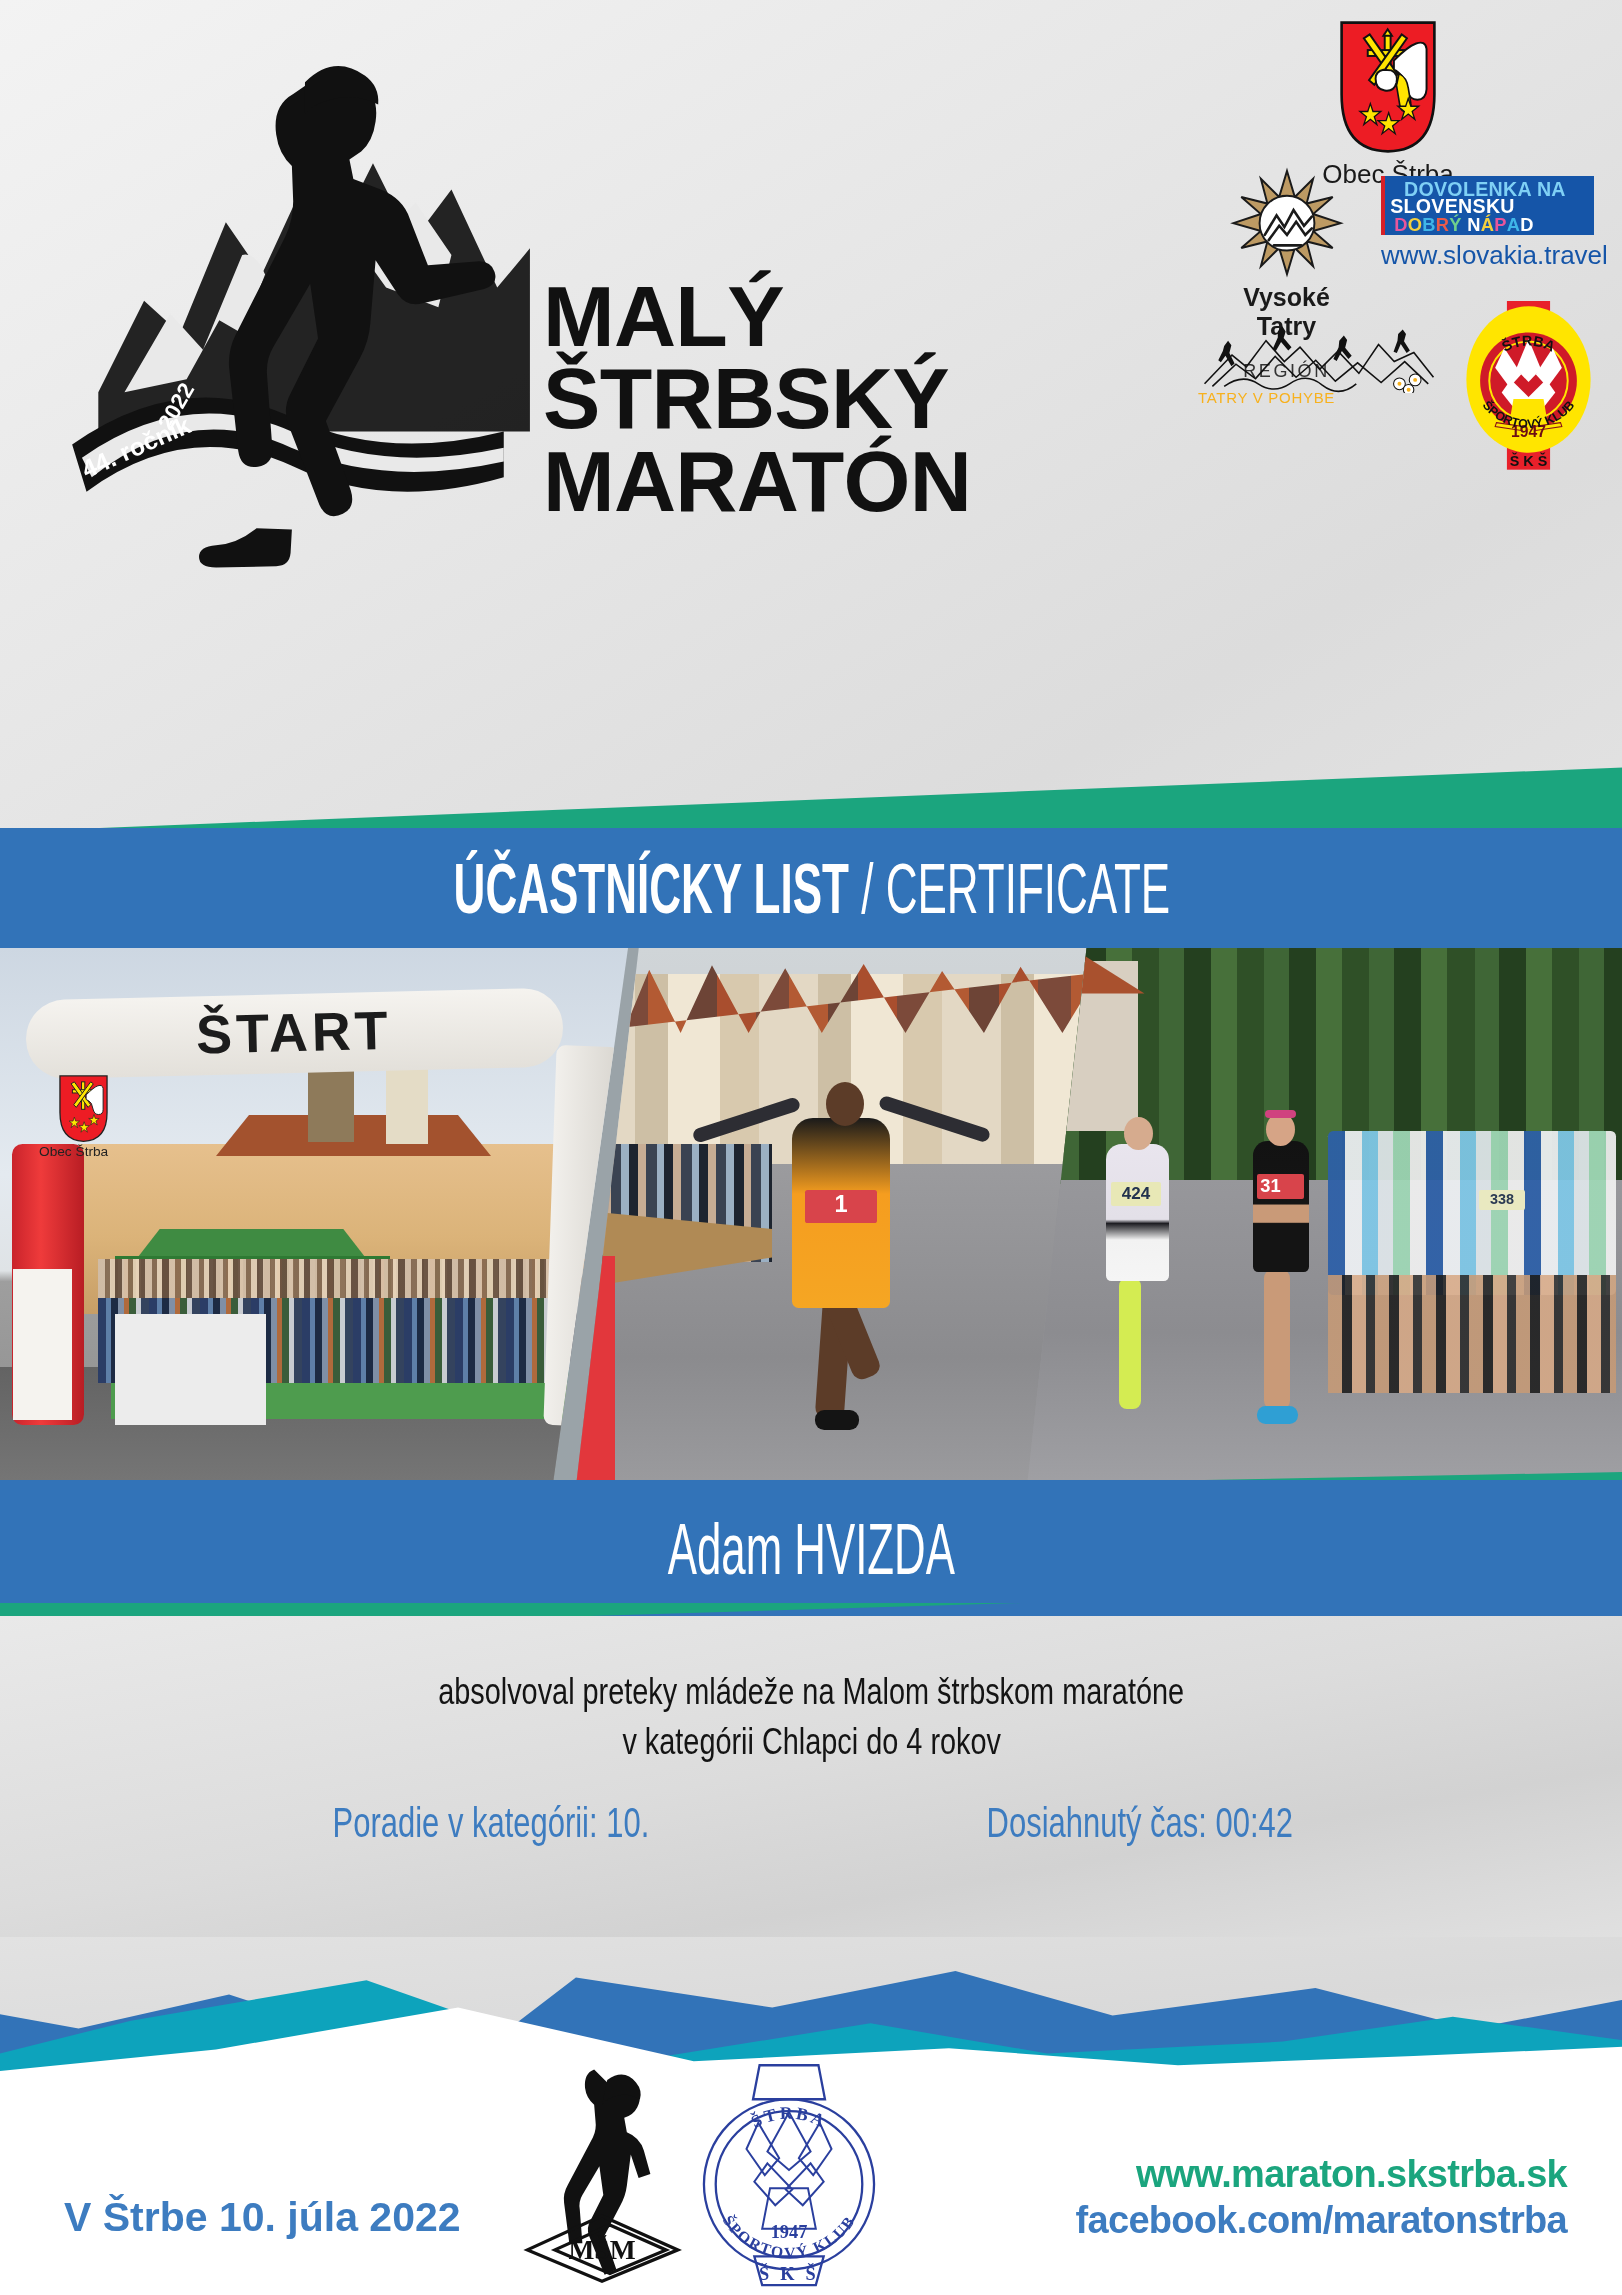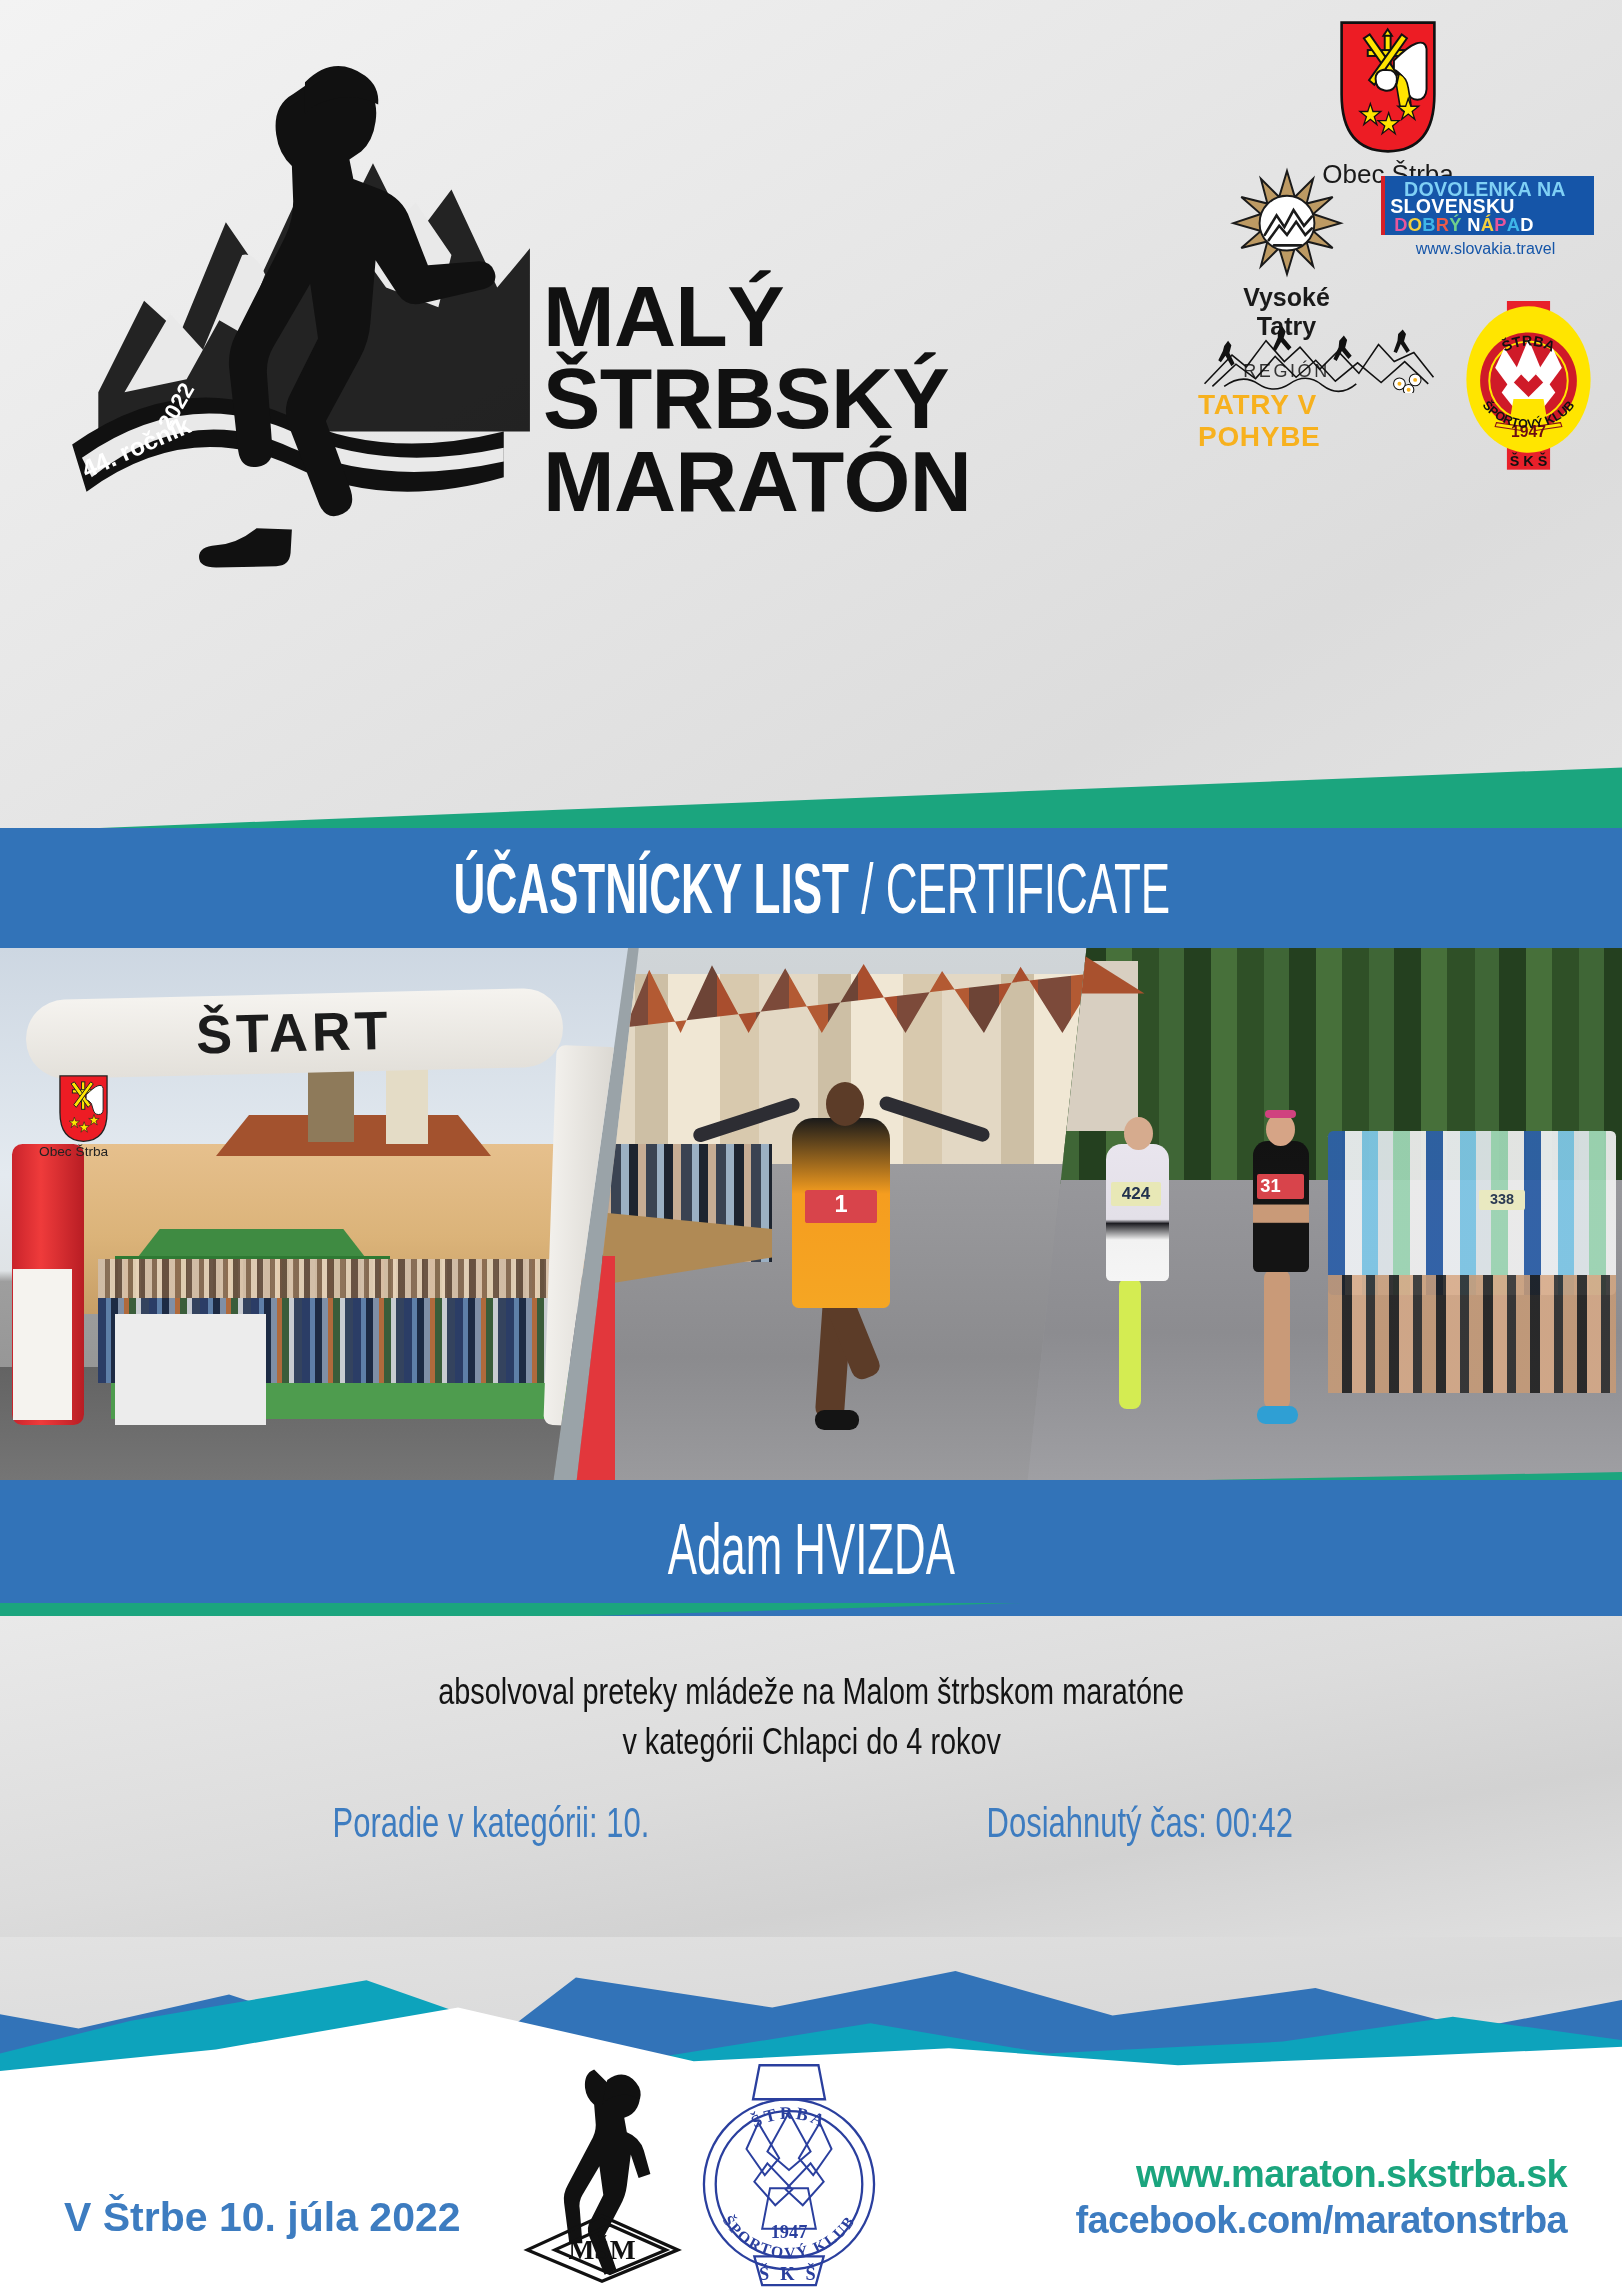--- a/index.html
+++ b/index.html
@@ -40,25 +40,25 @@
   .vt-logo{position:absolute;left:46px;top:160px;width:151px;text-align:center;}
   .vt-name{font-size:25px;font-weight:600;color:#1a1a1a;margin-top:3px;}
   .vt-sub{font-size:18px;letter-spacing:2.6px;color:#333;margin-top:20px;}
 
   .dovolenka{position:absolute;left:216px;top:169px;width:216px;}
   .dov-box{width:209px;height:59px;background:#1555a8;position:relative;overflow:hidden;border-left:4.6px solid #d62027;}
   .dov-l1{position:absolute;left:19px;top:2px;font-size:19.6px;font-weight:700;color:#7fd0f5;letter-spacing:0.3px;}
   .dov-l2{position:absolute;left:5.2px;top:19.6px;font-size:19.6px;font-weight:700;color:#ffffff;letter-spacing:0.3px;}
   .dov-l3{position:absolute;left:9.2px;top:38px;font-size:18.3px;font-weight:700;letter-spacing:0.3px;}
   .dov-l3 span{display:inline-block;}
-  .dov-url{font-size:16px;color:#1555a8;font-weight:400;margin-top:5.2px;text-align:center;width:209px;}
+  .dov-url{font-size:26px;color:#1555a8;font-weight:400;margin-top:5.2px;text-align:center;width:209px;}
 
   .tvp{position:absolute;left:33px;top:314px;width:249px;}
   .tvp-art{width:242px;height:72px;display:block;}
-  .tvp-label{font-size:28px;font-weight:700;color:#f7b11e;letter-spacing:0.7px;margin-top:-3.9px;}
+  .tvp-label{font-size:15px;font-weight:400;color:#f7b11e;letter-spacing:0.7px;margin-top:-3.9px;}
 
   .sks-header{position:absolute;left:288px;top:294px;width:151px;height:170px;}
 
   
   .green-diag-top{
     position:absolute;left:0;top:753px;width:1623px;height:79px;
     overflow:hidden;pointer-events:none;
   }
   .titlebar{
     position:absolute;left:0;top:828px;width:1623px;height:121px;

